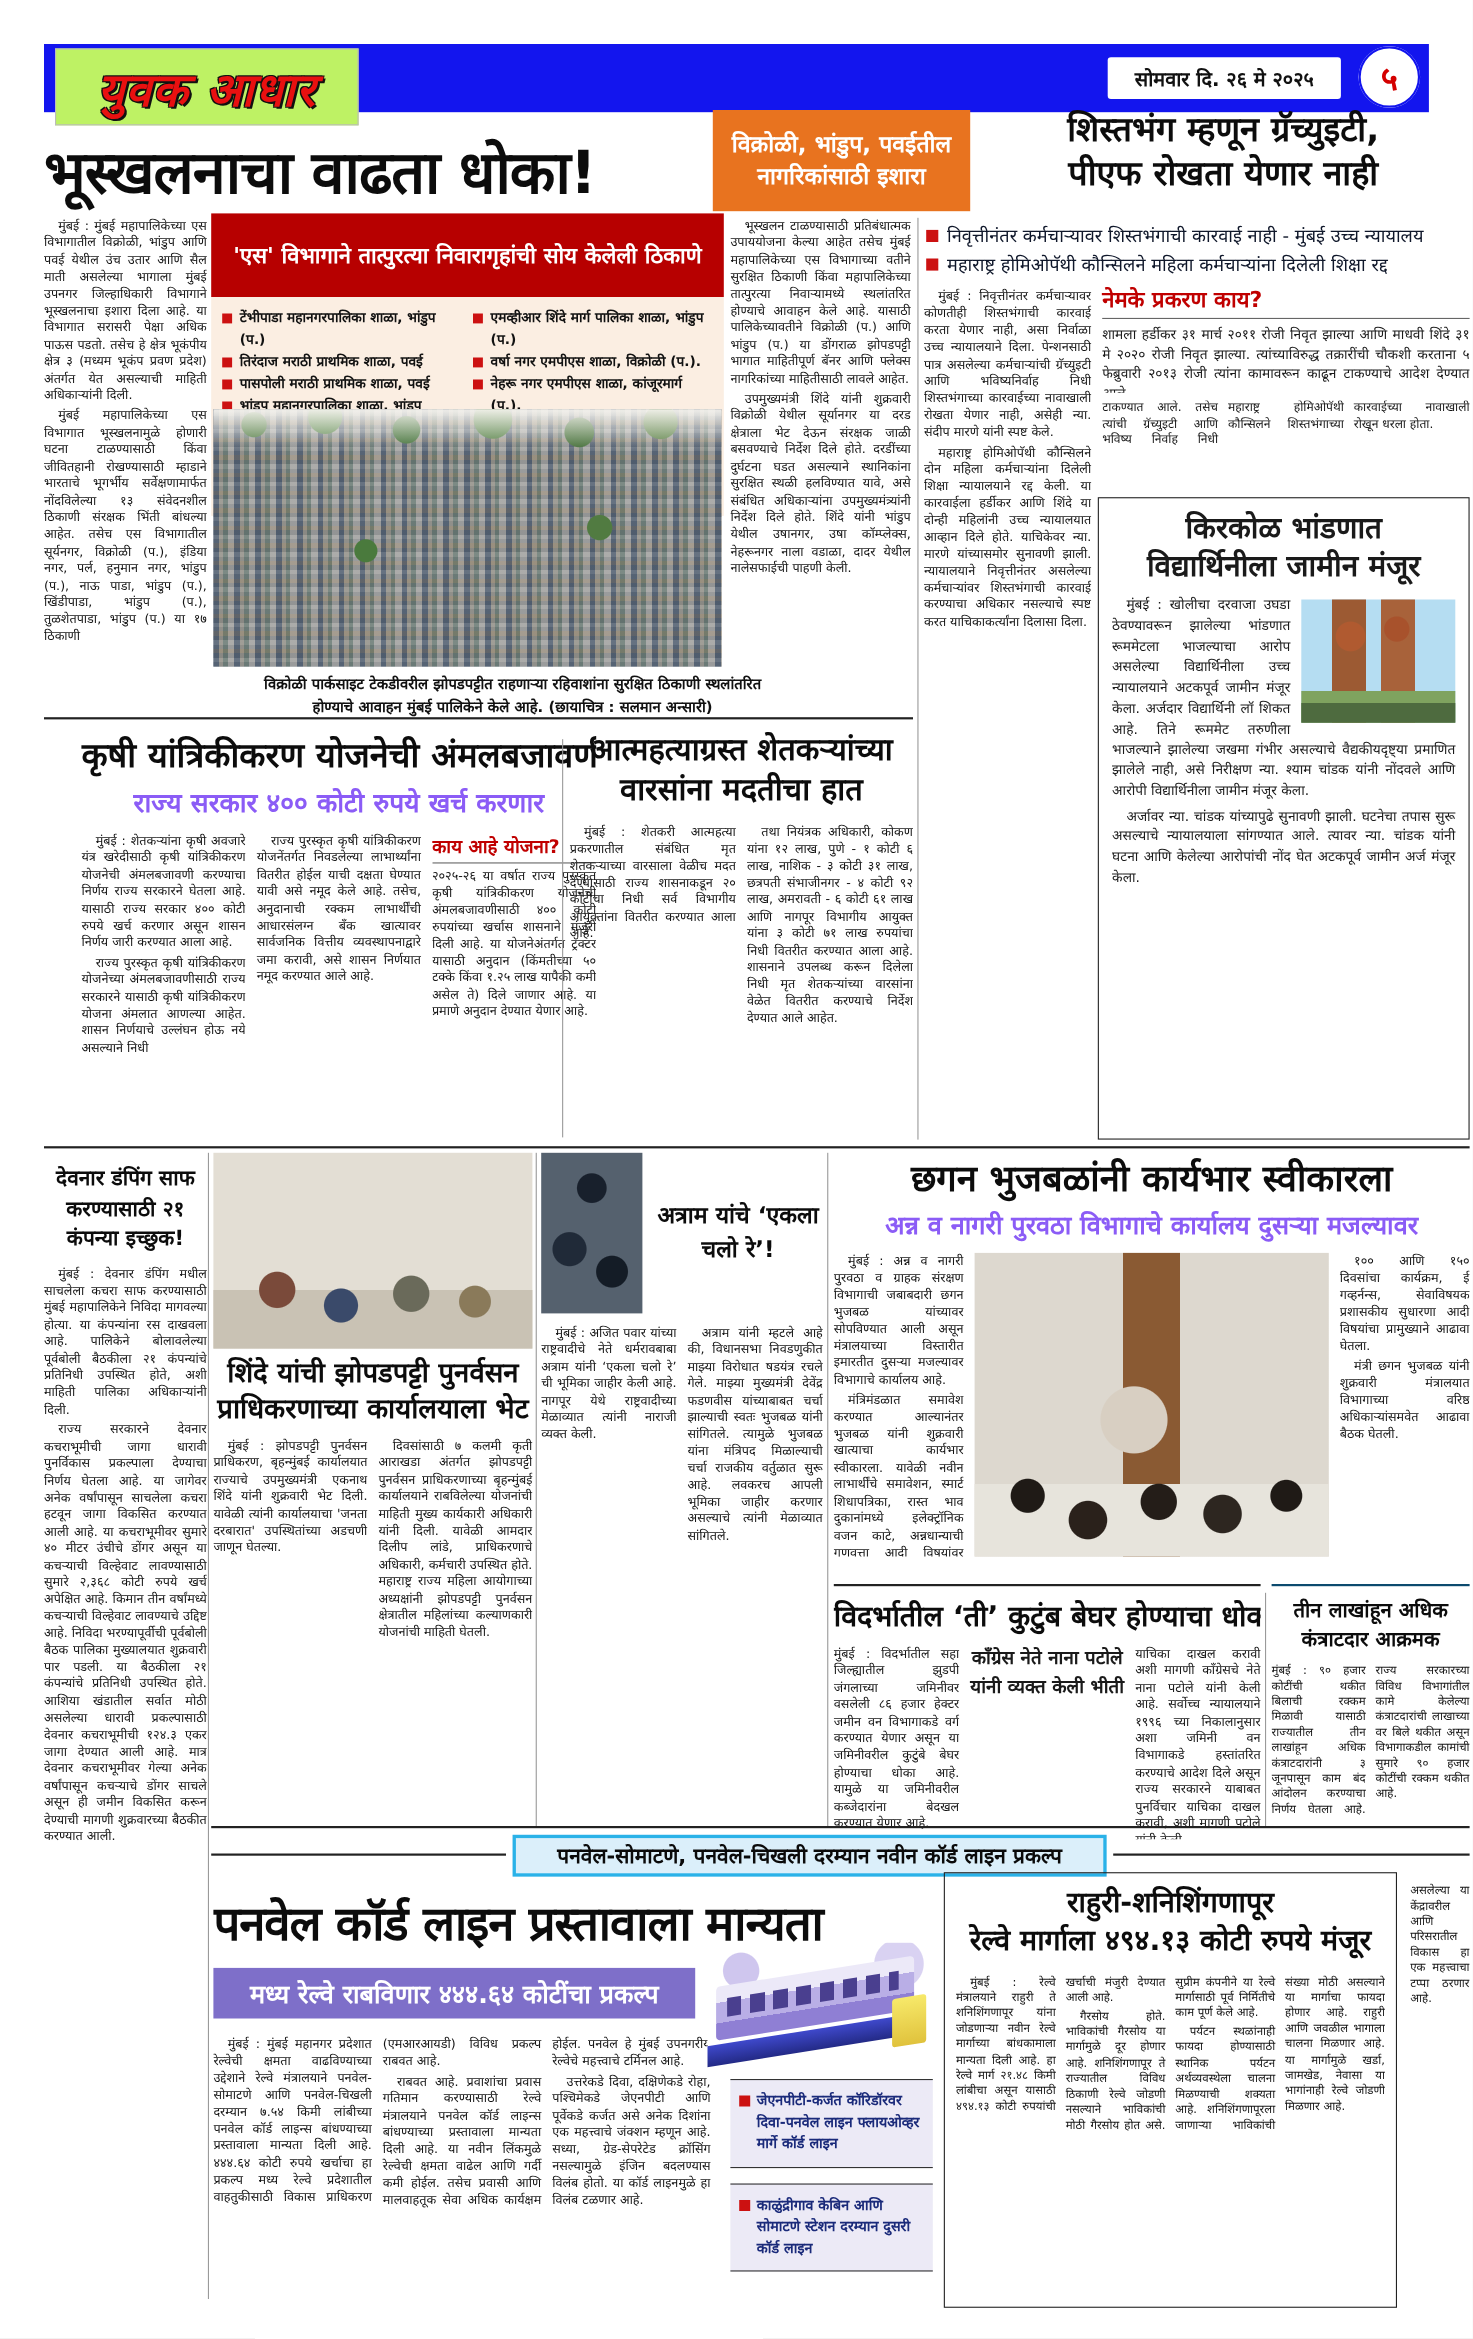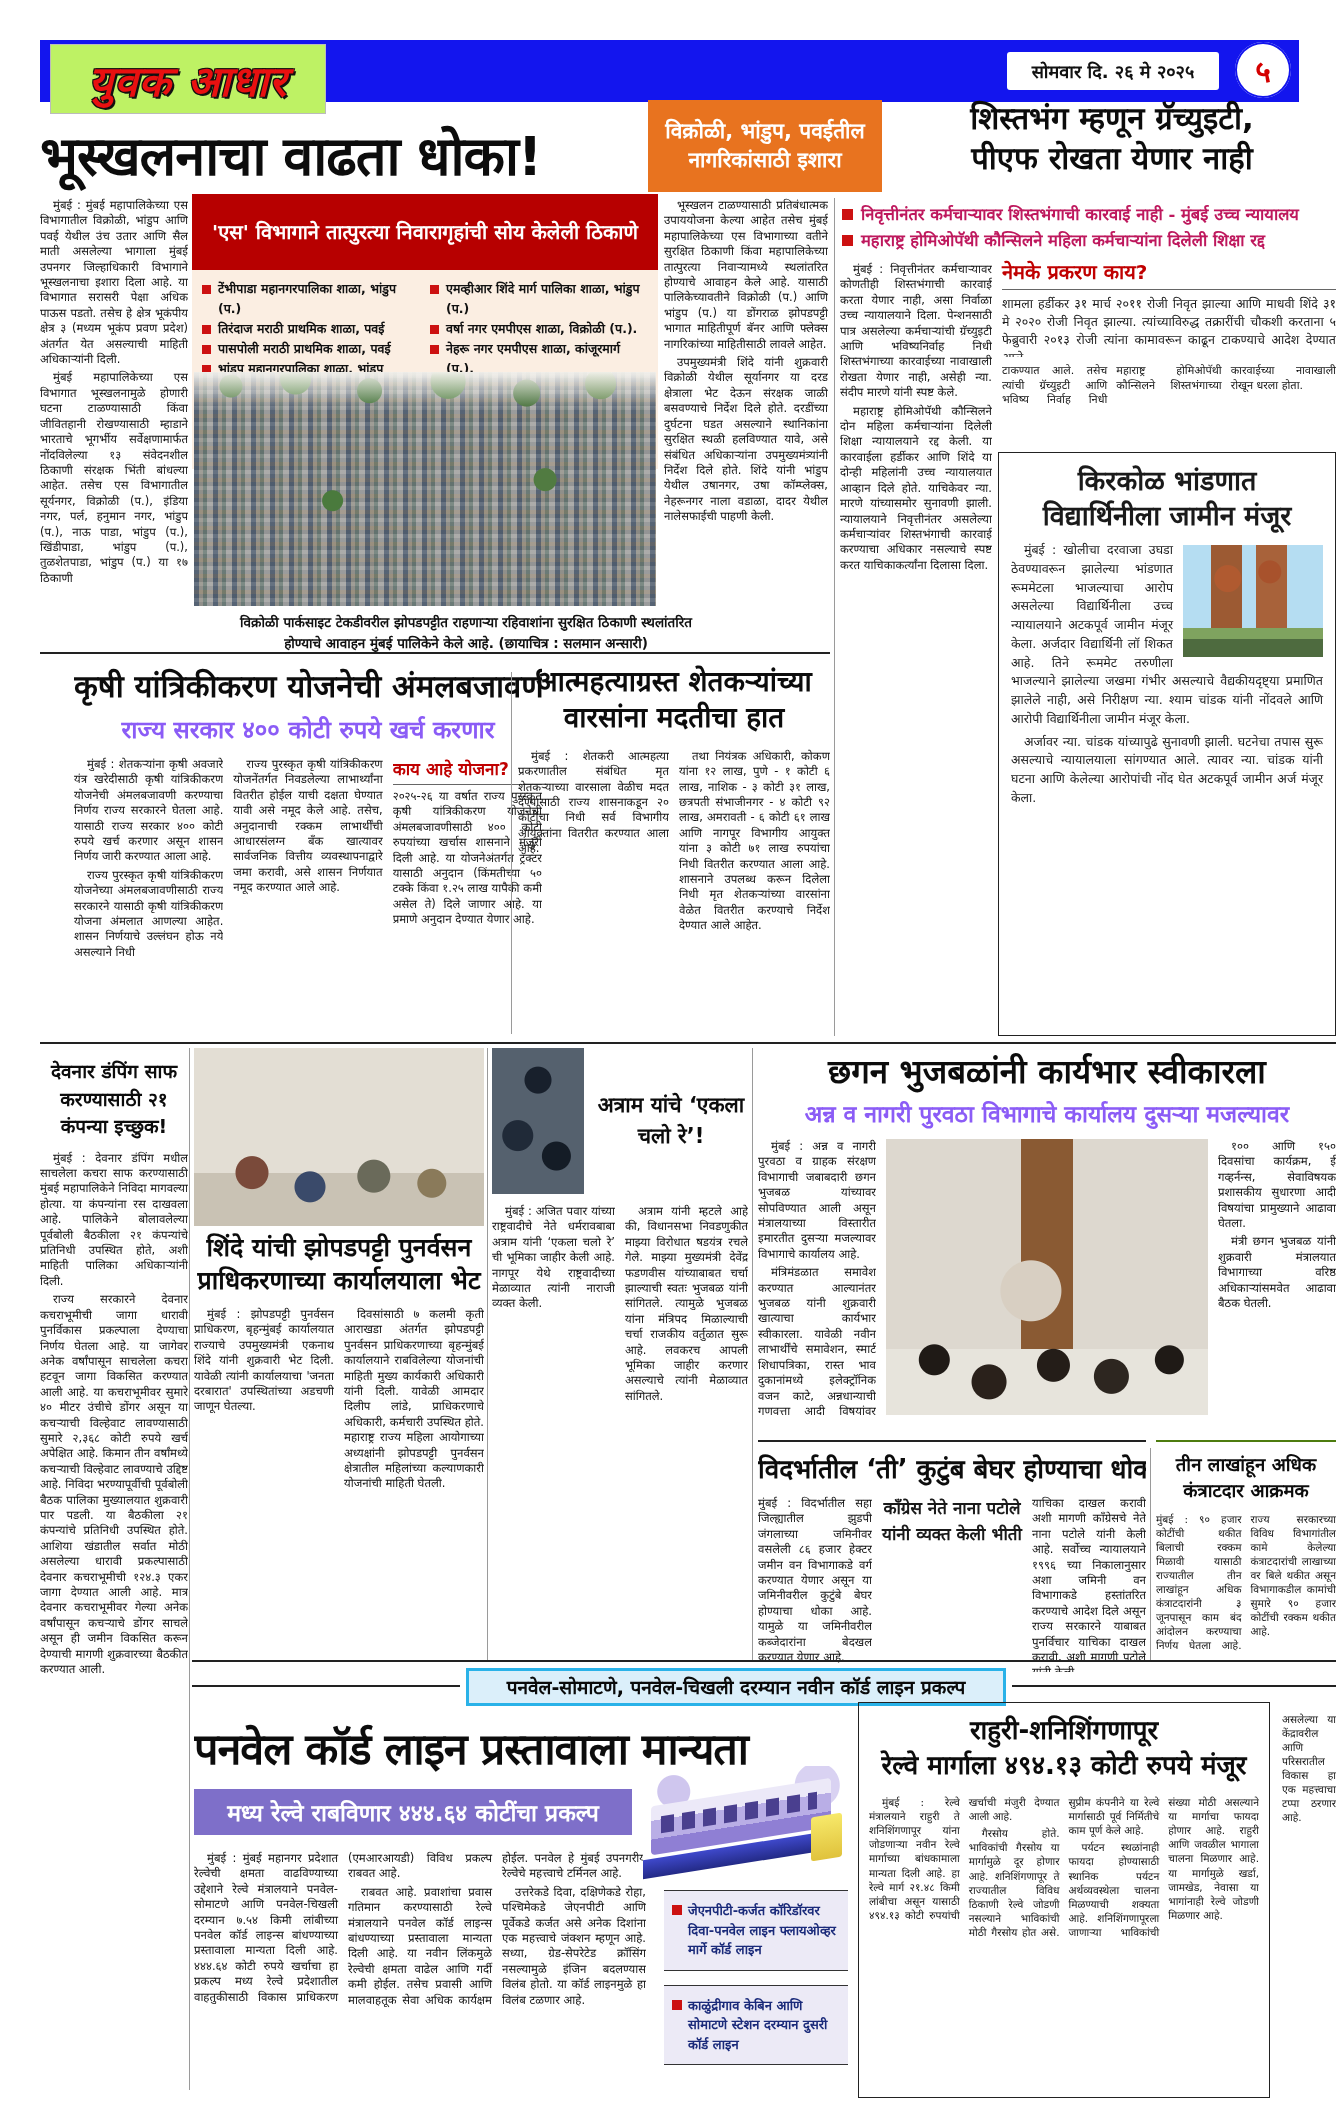--- a/index.html
+++ b/index.html
@@ -26,22 +26,22 @@
   
   .hl{font-weight:800;color:#0c0c0c;}
   .main-hl{left:40px;top:112px;width:602px;height:84px;font-size:54px;letter-spacing:-1px;
            white-space:nowrap;overflow:hidden;display:flex;align-items:center;}
   .alert-box{left:648px;top:100px;width:234px;height:92px;background:#e8731f;color:#fff;
            display:flex;flex-direction:column;align-items:center;justify-content:center;
            font-size:21px;font-weight:700;line-height:1.4;text-align:center;}
   .disc-hl{left:888px;top:98px;width:448px;height:98px;text-align:center;font-size:31px;
            line-height:1.3;overflow:hidden;}
   .bullets{left:842px;top:202px;width:494px;}
-  .bullet-row{display:flex;align-items:flex-start;gap:8px;font-size:16.5px;font-weight:700;
-           line-height:1.6;color:#be185d;}
+  .bullet-row{display:flex;align-items:flex-start;gap:8px;font-size:16.5px;font-weight:400;
+           line-height:1.6;color:#0f172a;}
   .sq{display:inline-block;width:11px;height:11px;background:#cc1111;margin-top:7px;flex:0 0 11px;}
 
   
   .bt{font-size:11.5px;line-height:1.34;text-align:justify;color:#141414;overflow:hidden;}
   .bt p{margin:0 0 3px 0;text-indent:13px;}
   .flexcols{display:flex;gap:10px;}
   .flexcols>div{flex:1;overflow:hidden;}
 
   
   .shelter{left:192px;top:194px;width:466px;}
@@ -344,21 +344,21 @@
     <div class="sec-hl" style="font-size:26px;white-space:nowrap;">विदर्भातील ‘ती’ कुटुंब बेघर होण्याचा धोका!</div>
     <div style="display:flex;gap:10px;margin-top:10px;height:176px;">
       <div class="bt" style="flex:1;">मुंबई : विदर्भातील सहा जिल्ह्यातील झुडपी जंगलाच्या जमिनीवर वसलेली ८६ हजार हेक्टर जमीन वन विभागाकडे वर्ग करण्यात येणार असून या जमिनीवरील कुटुंबे बेघर होण्याचा धोका आहे. यामुळे या जमिनीवरील कब्जेदारांना बेदखल करण्यात येणार आहे.</div>
       <div style="flex:0 0 140px;font-size:17px;font-weight:800;text-align:center;line-height:1.5;over flow:hidden;">काँग्रेस नेते नाना पटोले यांनी व्यक्त केली भीती</div>
       <div class="bt" style="flex:1;">याचिका दाखल करावी अशी मागणी काँग्रेसचे नेते नाना पटोले यांनी केली आहे. सर्वोच्च न्यायालयाने १९९६ च्या निकालानुसार अशा जमिनी वन विभागाकडे हस्तांतरित करण्याचे आदेश दिले असून राज्य सरकारने याबाबत पुनर्विचार याचिका दाखल करावी, अशी मागणी पटोले यांनी केली.</div>
     </div>
   </div>
 
   <div class="rule-v" style="left:1150px;top:1448px;height:212px;"></div>
 
-  <div class="abs" style="left:1156px;top:1440px;width:180px;border-top:2px solid #4d7c0f;padding-top:10px;">
+  <div class="abs" style="left:1156px;top:1440px;width:180px;border-top:2px solid #0c4a6e;padding-top:10px;">
     <div class="sec-hl" style="font-size:18.5px;line-height:1.4;">तीन लाखांहून अधिक कंत्राटदार आक्रमक</div>
     <div class="bt" style="margin-top:8px;height:150px;column-count:2;column-gap:9px;font-size:10.5px;">मुंबई : ९० हजार कोटींची थकीत बिलाची रक्कम मिळावी यासाठी राज्यातील तीन लाखांहून अधिक कंत्राटदारांनी ३ जूनपासून काम बंद आंदोलन करण्याचा निर्णय घेतला आहे. राज्य सरकारच्या विविध विभागांतील कामे केलेल्या कंत्राटदारांची लाखाच्या वर बिले थकीत असून विभागाकडील कामांची सुमारे ९० हजार कोटींची रक्कम थकीत आहे.</div>
   </div>
 
   <div class="rule-h" style="left:192px;top:1660px;width:1144px;"></div>
   <div class="rule-h" style="left:192px;top:1685px;width:268px;"></div>
   <div class="rule-h" style="left:1012px;top:1685px;width:324px;"></div>
 
   <div class="abs banner">पनवेल-सोमाटणे, पनवेल-चिखली दरम्यान नवीन कॉर्ड लाइन प्रकल्प</div>
 

